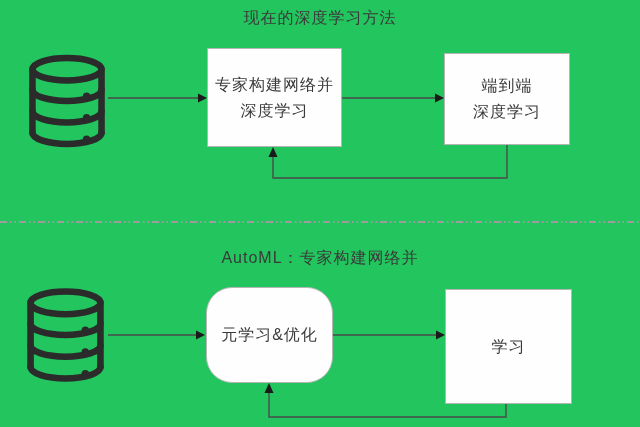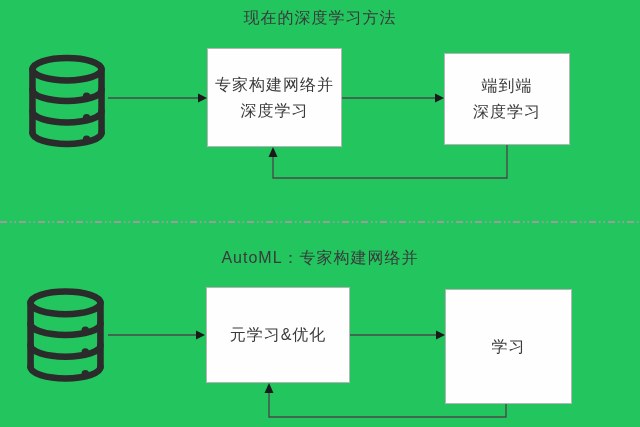--- a/index.html
+++ b/index.html
@@ -43,21 +43,21 @@
     justify-content: center;
     text-align: left;
     font-size: 16px;
     line-height: 26px;
     letter-spacing: 1px;
     color: #3a3a3a;
     box-sizing: border-box;
   }
   .box-top-1    { left: 207px; top: 48px;  width: 135px; height: 99px; }
   .box-top-2    { left: 444px; top: 53px;  width: 126px; height: 92px; }
-  .box-bottom-1 { left: 206px; top: 287px; width: 144px; height: 96px; }
+  .box-bottom-1 { left: 206px; top: 287px; width: 127px; height: 96px; border-radius: 26px; }
   .box-bottom-2 { left: 445px; top: 289px; width: 127px; height: 115px; }
   .db-icon {
     position: absolute;
     display: block;
   }
   .db-top    { left: 25px; top: 52px;  width: 84px; height: 98px; }
   .db-bottom { left: 23px; top: 287px; width: 85px; height: 96px; }
 </style>
 </head>
 <body>

